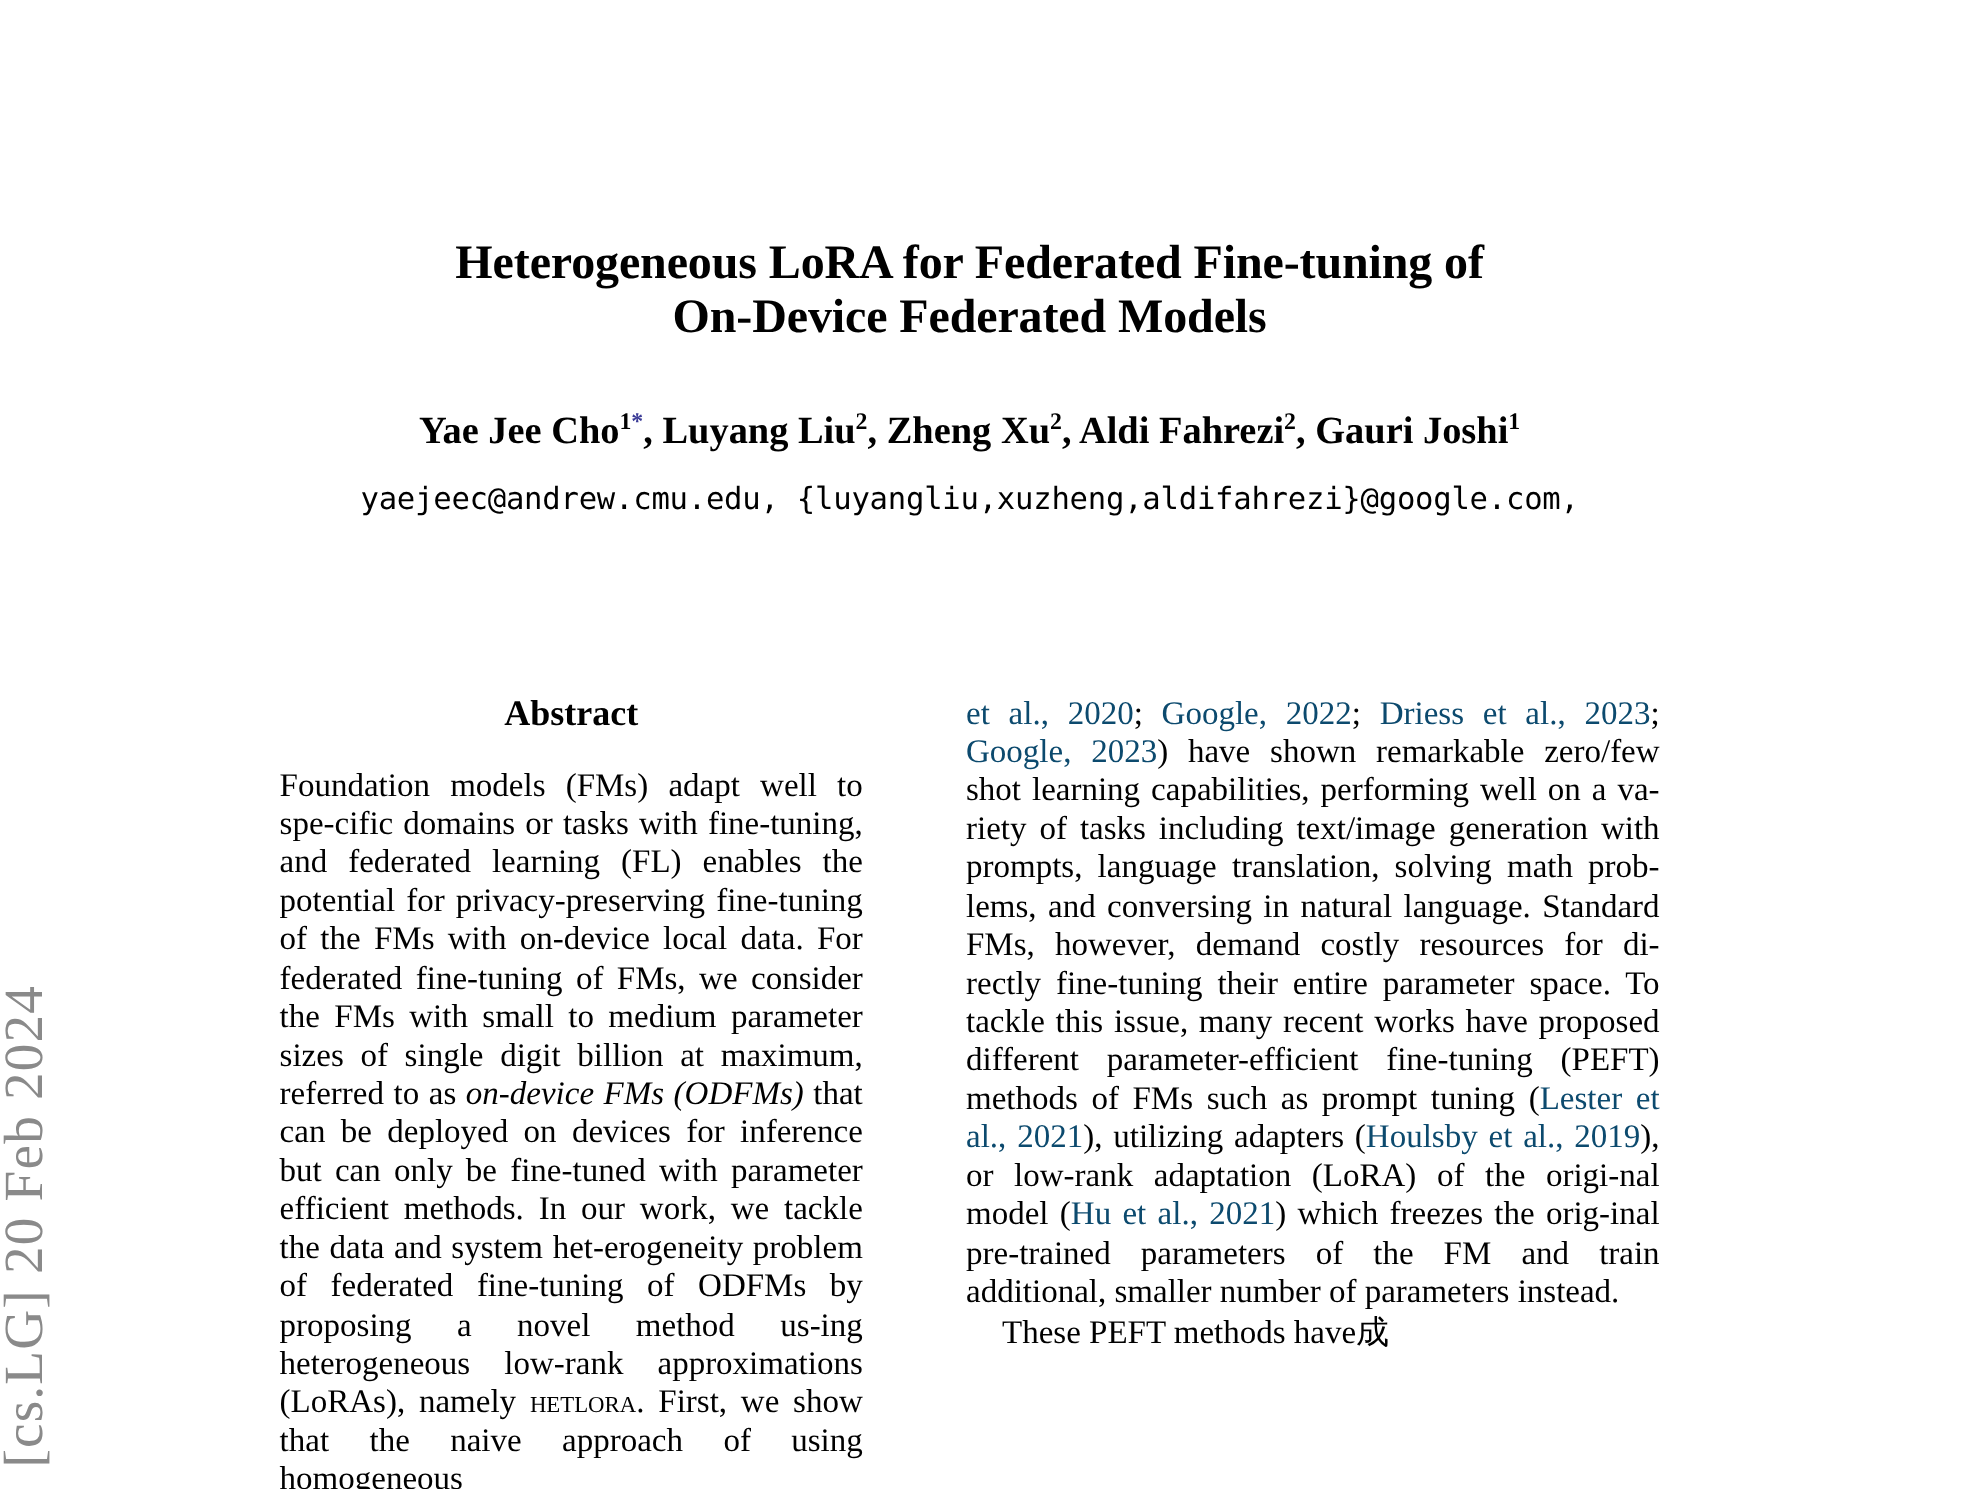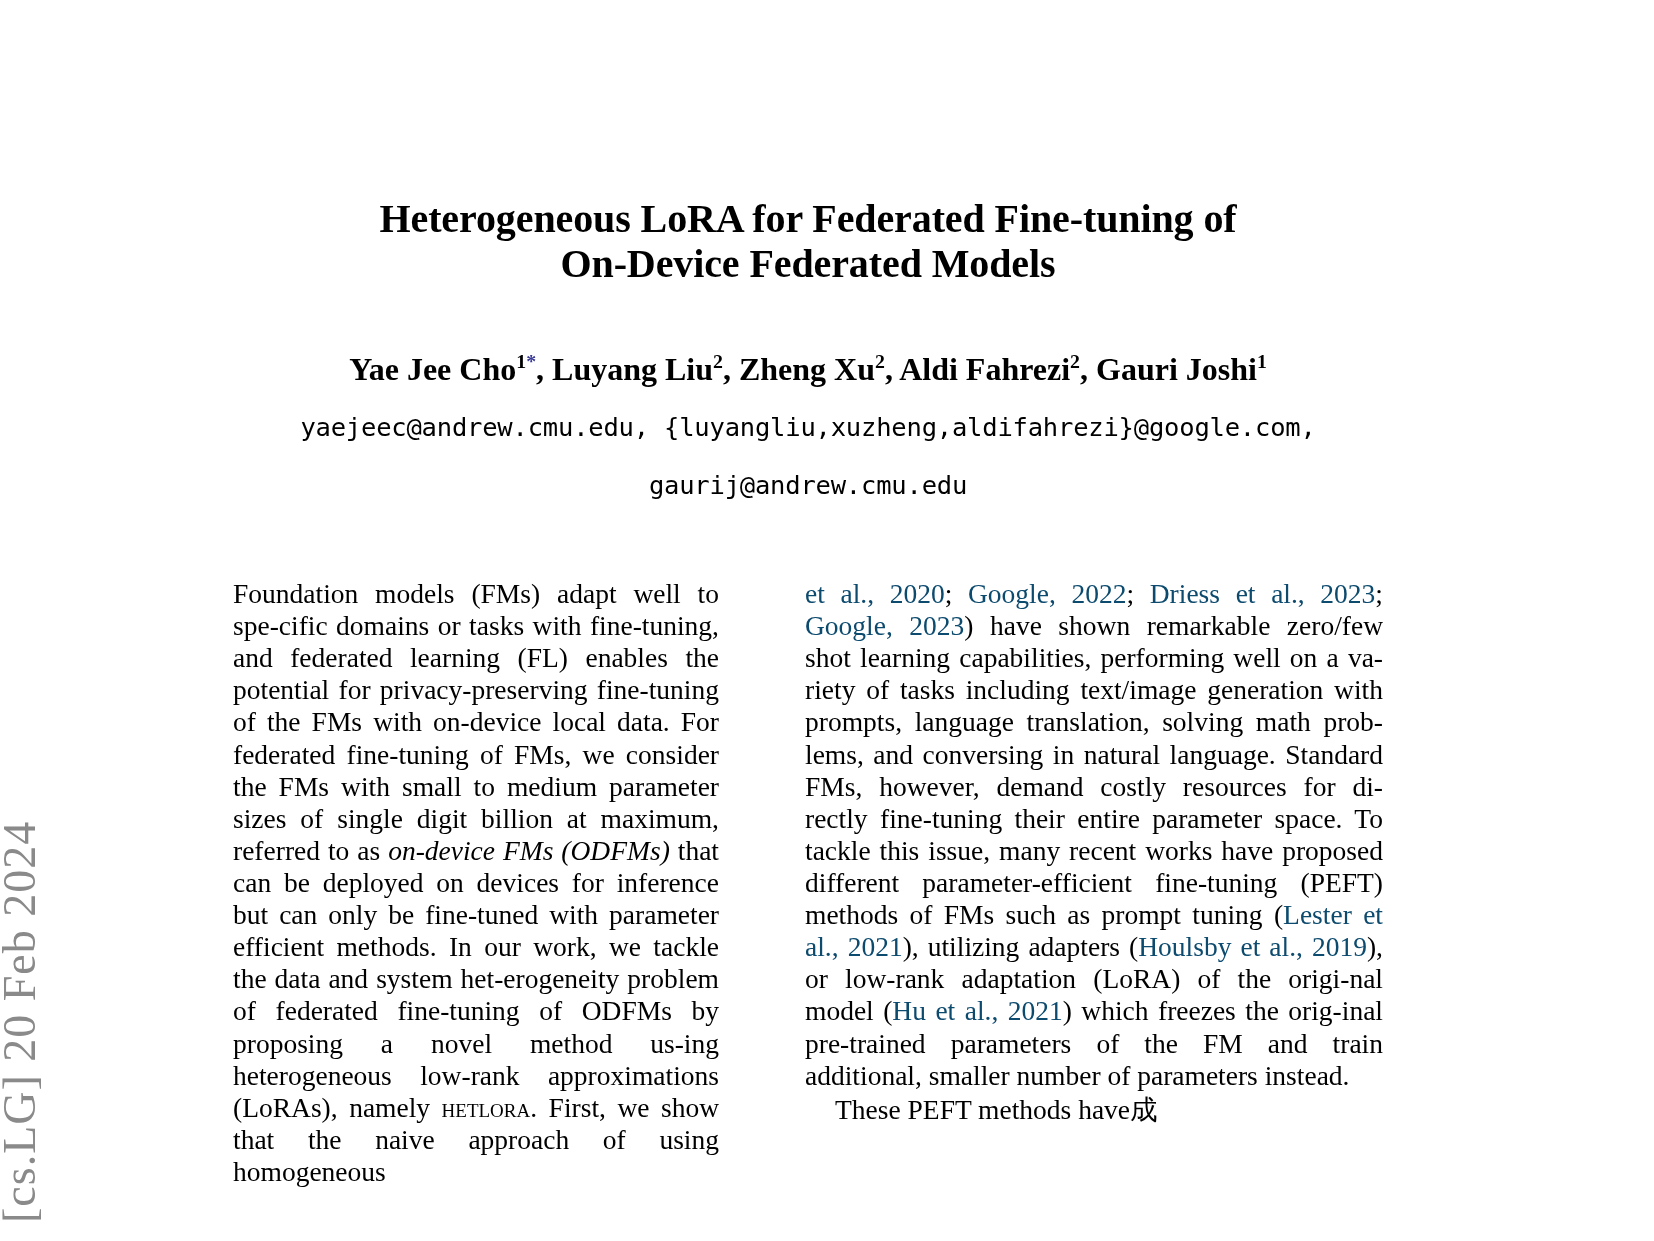--- a/index.html
+++ b/index.html
@@ -69,21 +69,21 @@
     position: absolute;
     left: 233px;
     top: 338px;
     width: 1150px;
     text-align: center;
   }
   .author-line {
     font-size: 32px;
     font-weight: bold;
     line-height: 1.22;
-    margin: 12px;
+    margin: 1px;
   }
   .affil-line {
     font-size: 30px;
     line-height: 1.25;
     margin: 3px 0 0 0;
   }
   sup {
     font-size: 0.62em;
     vertical-align: super;
     line-height: 0;
@@ -148,24 +148,24 @@
       <span>Heterogeneous LoRA for Federated Fine-tuning of</span>
       <span class="line2">On-Device Federated Models</span>
     </h1>
   </div>
 
   <div id="authors-block">
     <p class="author-line"><span>Yae Jee Cho</span><sup>1</sup><sup class="footnote-star">*</sup><span>, Luyang Liu</span><sup>2</sup><span>, Zheng Xu</span><sup>2</sup><span>, Aldi Fahrezi</span><sup>2</sup><span>, Gauri Joshi</span><sup>1</sup></p>
 
 
     <p class="email-line">yaejeec@andrew.cmu.edu, {luyangliu,xuzheng,aldifahrezi}@google.com,</p>
-    <p class="email-line">gaurij@andrew.cmu.edu</p>
   </div>
 
   <div id="col-left">
+    <h2 class="section-heading">Abstract</h2>
     <p class="body-par"><span>Foundation models (FMs) adapt well to spe-cific domains or tasks with fine-tuning, and federated learning (FL) enables the potential for privacy-preserving fine-tuning of the FMs with on-device local data. For federated fine-tuning of FMs, we consider the FMs with small to medium parameter sizes of single digit billion at maximum, referred to as </span><span class="it">on-device FMs (ODFMs)</span><span> that can be deployed on devices for inference but can only be fine-tuned with parameter efficient methods.  In our work, we tackle the data and system het-erogeneity problem of federated fine-tuning of ODFMs by proposing a novel method us-ing heterogeneous low-rank approximations (LoRAs), namely </span><span class="smallcaps">HetLoRA</span><span>. First, we show that the naive approach of using homogeneous</span></p>
   </div>
 
   <div id="col-right">
     <p class="body-par"><span class="cite">et al., 2020</span><span>; </span><span class="cite">Google, 2022</span><span>; </span><span class="cite">Driess et al., 2023</span><span>; </span><span class="cite">Google, 2023</span><span>) have shown remarkable zero/few shot learning capabilities, performing well on a va-riety of tasks including text/image generation with prompts, language translation, solving math prob-lems, and conversing in natural language. Standard FMs, however, demand costly resources for di-rectly fine-tuning their entire parameter space. To tackle this issue, many recent works have proposed different parameter-efficient fine-tuning (PEFT) methods of FMs such as prompt tuning (</span><span class="cite">Lester et al., 2021</span><span>), utilizing adapters (</span><span class="cite">Houlsby et al., 2019</span><span>), or low-rank adaptation (LoRA) of the origi-nal model (</span><span class="cite">Hu et al., 2021</span><span>) which freezes the orig-inal pre-trained parameters of the FM and train additional, smaller number of parameters instead.</span></p>
     <p class="body-par">These PEFT methods have成</p>
   </div>
 
 </div>
 

